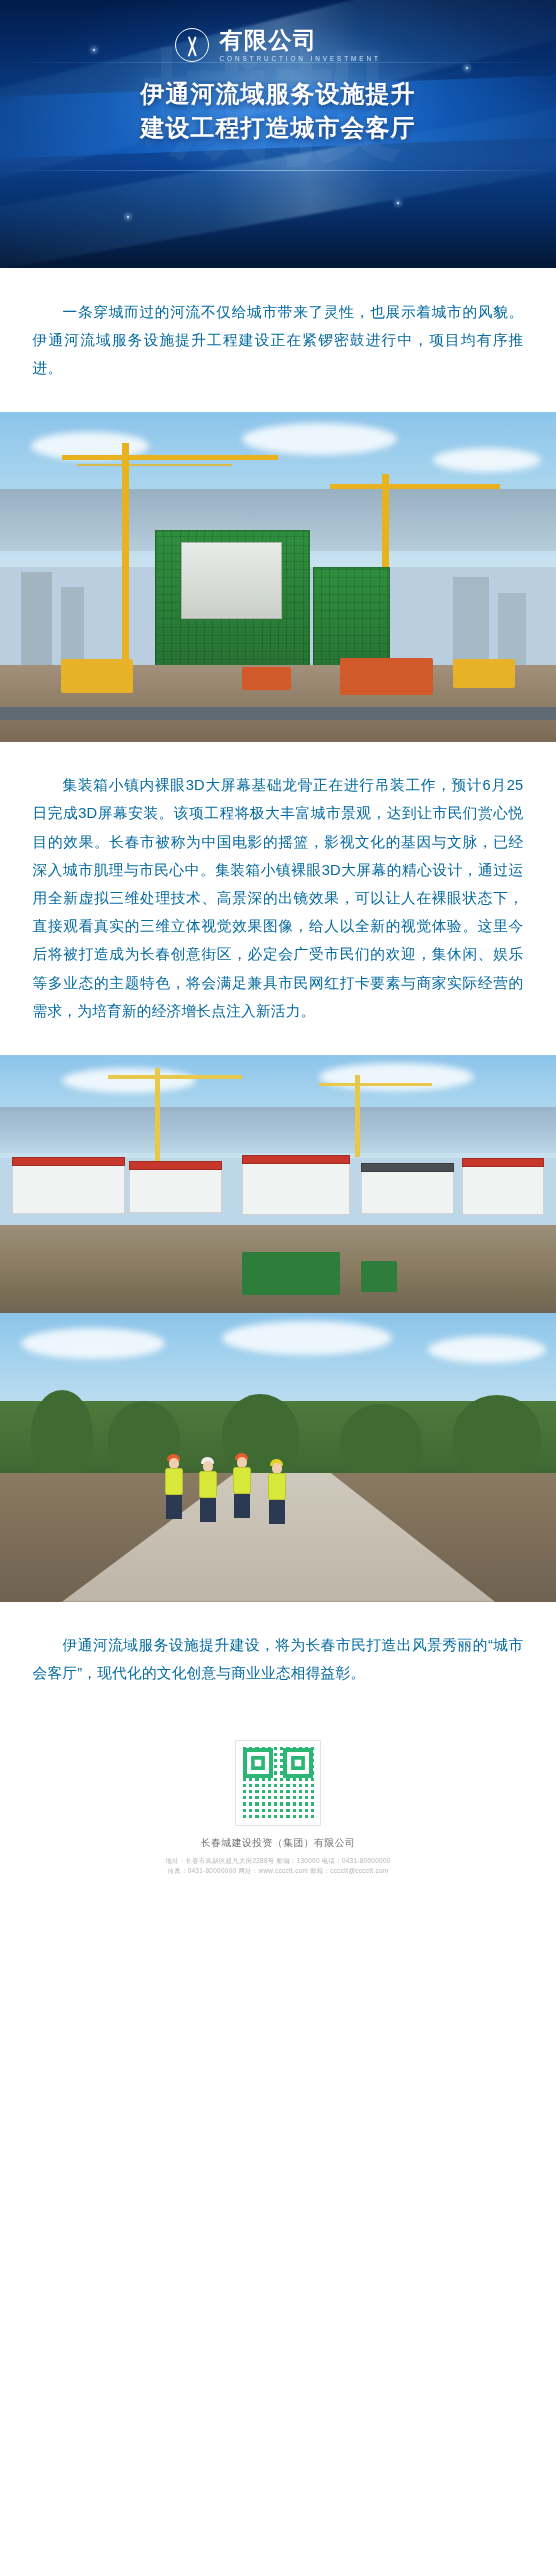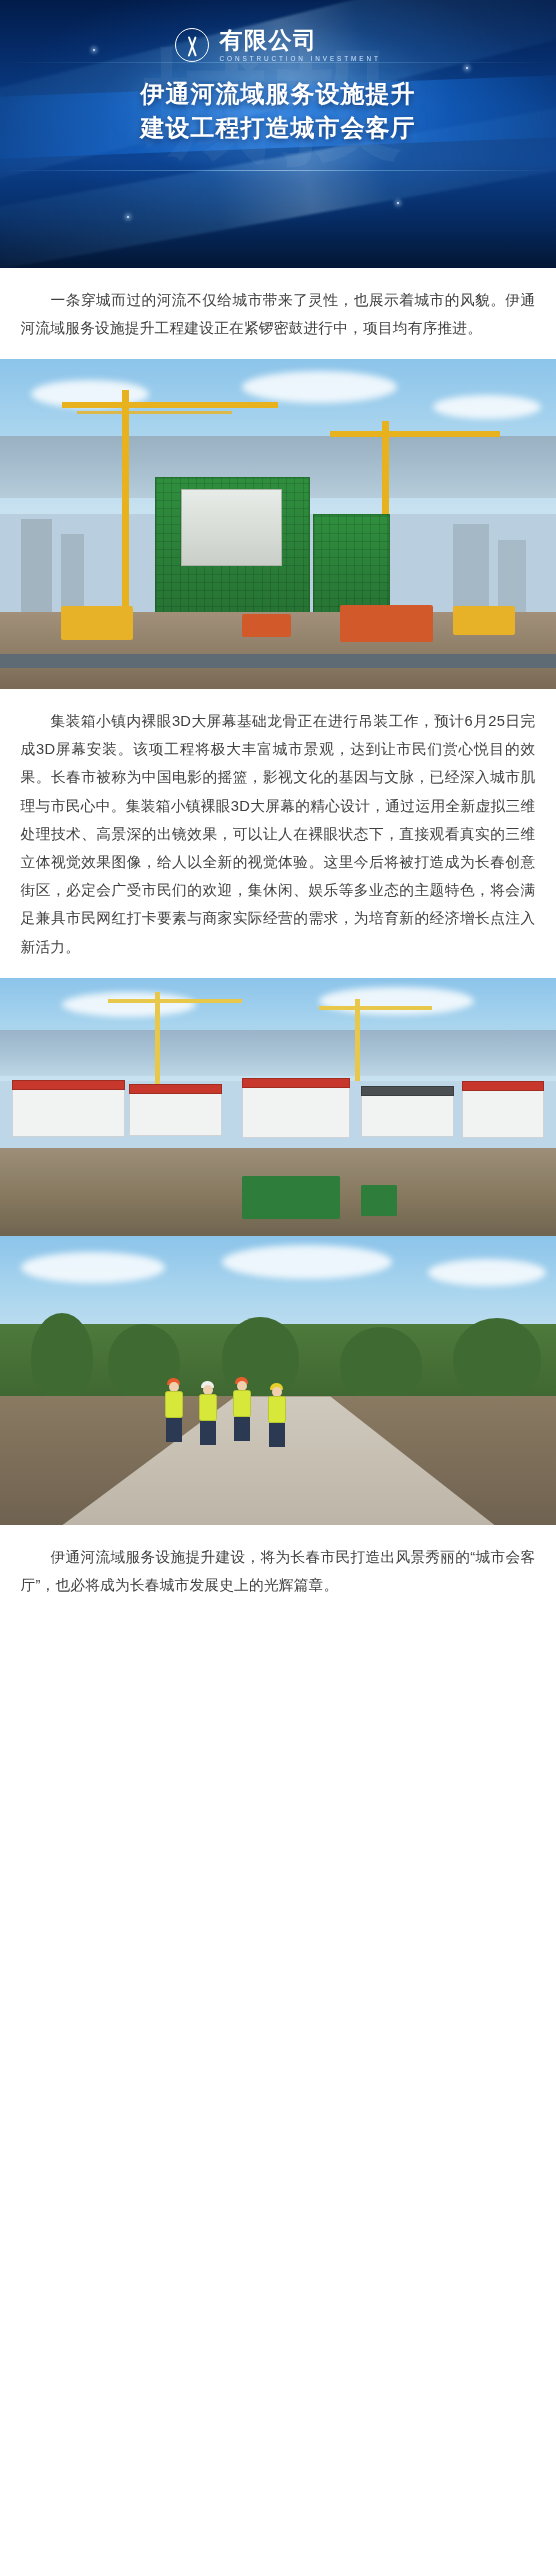--- a/index.html
+++ b/index.html
@@ -116,24 +116,24 @@
     background: #dff0ff; box-shadow: 0 0 4.6px 1.5px rgba(190,225,255,0.85);
   }
 
   
   .content { width: 556px; background: #f2f4f7; padding: 0 0 0 0; }
   .para-block {
     background: #ffffff;
     padding: 17.5px 20.6px 17.5px 20.6px;
   }
   p.para {
-    margin: 0;
+    margin: 12px;
     font-size: 14.7px;
     line-height: 1.92;
-    color: #404040;
+    color: #0369a1;
     text-align: justify;
     text-indent: 30px;
     letter-spacing: 0.2px;
   }
 
   
   .photo {
     position: relative;
     width: 556px;
     overflow: hidden;
@@ -430,20 +430,32 @@
       </div>
       <div class="worker" style="left:268px; top:160px;">
         <div class="helmet" style="background:#e8d02b;"></div>
           <div class="head"></div>
           <div class="vest"></div>
           <div class="legs"></div>
       </div>
     </div>
 
     <div class="para-block">
-      <p class="para">伊通河流域服务设施提升建设，将为长春市民打造出风景秀丽的“城市会客厅”，也必将成为长春城市发展史上的光辉篇章。</p>
+      <p class="para">伊通河流域服务设施提升建设，将为长春市民打造出风景秀丽的“城市会客厅”，现代化的文化创意与商业业态相得益彰。</p>
     </div>
 
   </div>
 
+  <div class="footer">
+    <div class="qr-wrap">
+      <div class="qr">
+        <div class="qr-inner"></div>
+      </div>
+    </div>
+    <div class="org">长春城建设投资（集团）有限公司</div>
+    <div class="meta">
+      <div>地址：长春市高新区超凡大街2288号    邮编：130000    电话：0431-80000000</div>
+      <div>传真：0431-80000000    网址：www.cccctt.com    邮箱：cccctt@cccctt.com</div>
+    </div>
+  </div>
 
 </div>
 
 
 </body></html>

